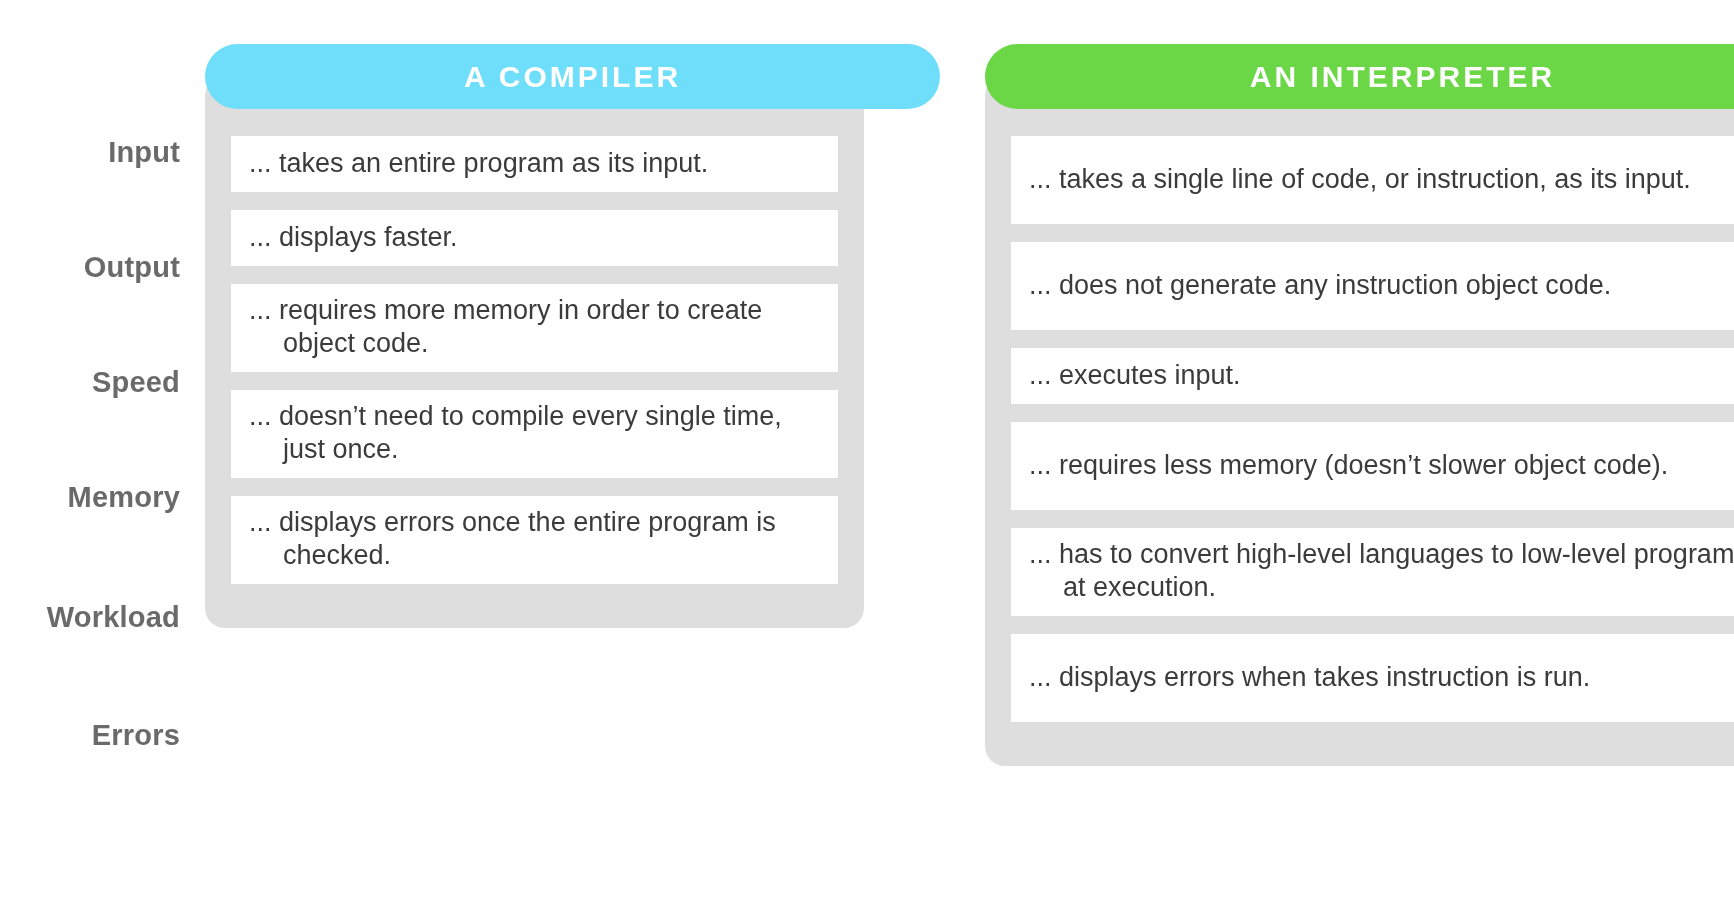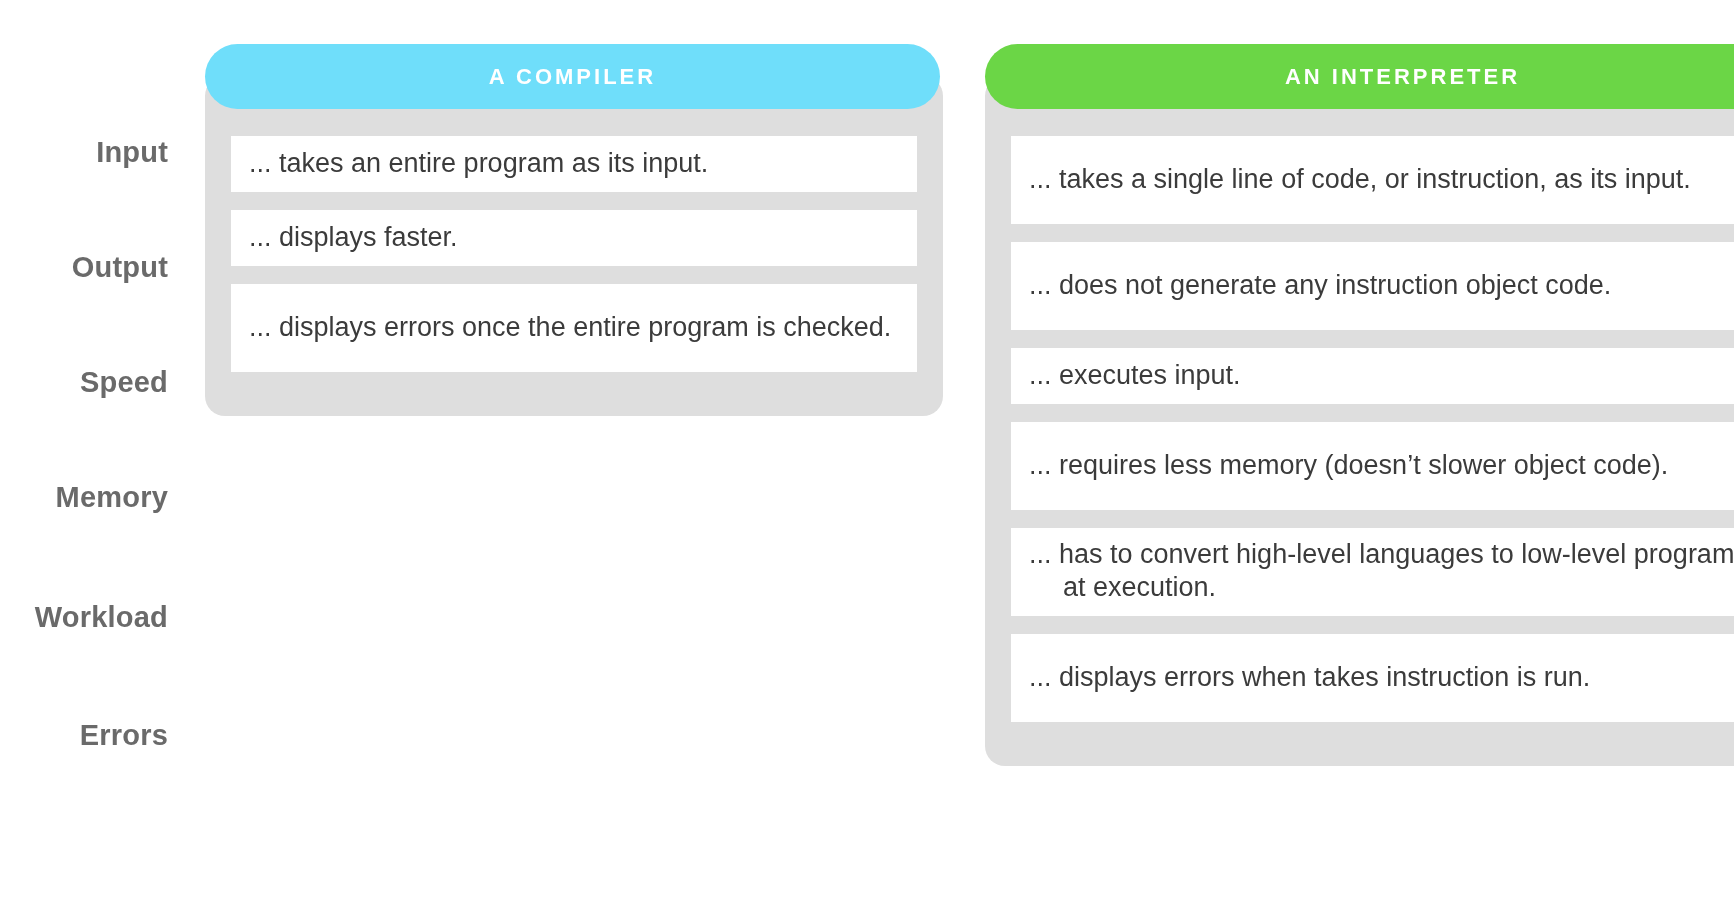--- a/index.html
+++ b/index.html
@@ -17,21 +17,21 @@
   #board {
     position: relative;
     width: 1734px;
     height: 910px;
     background: #ffffff;
   }
 
   
   .label-col {
     position: absolute;
-    left: 0;
+    left: 12px;
     top: 0;
     width: 190px;
     height: 910px;
   }
   .row-label {
     position: absolute;
     right: 22px;
     width: 180px;
     text-align: right;
     font-size: 29px;
@@ -51,38 +51,38 @@
 
   .col-header {
     position: relative;
     z-index: 3;
     height: 65px;
     border-radius: 33px;
     display: flex;
     align-items: center;
     justify-content: center;
     color: #ffffff;
-    font-size: 22px;
+    font-size: 30px;
     font-weight: bold;
     letter-spacing: 3px;
   }
   .col-header.compiler { background: #6FDEFA; width: 735px; }
   .col-header.interpreter { background: #6BD646; width: 835px; }
 
   .col-body {
     position: absolute;
     top: 32px;
     left: 0;
     background: #dedede;
     border-radius: 20px;
     padding-top: 60px;
     padding-bottom: 28px;
     z-index: 1;
   }
-  .col-body.compiler { width: 738px; }
+  .col-body.compiler { width: 659px; }
   .col-body.interpreter { width: 835px; }
 
   .cell {
     background: #ffffff;
     margin: 0 26px 18px 26px;
     padding: 12px 18px 14px 18px;
     box-sizing: border-box;
     min-height: 56px;
     display: flex;
     align-items: center;
@@ -117,20 +117,26 @@
 
   <div class="column col-compiler">
     <div class="col-body compiler">
       <div class="cell h1">
         <span class="cell-text">... takes an entire program as its input.</span>
       </div>
       <div class="cell h1">
         <span class="cell-text">... displays faster.</span>
       </div>
       <div class="cell h2">
+        <span class="cell-text">... requires more memory in order to create object code.</span>
+      </div>
+      <div class="cell h2">
+        <span class="cell-text">... doesn’t need to compile every single time, just once.</span>
+      </div>
+      <div class="cell h2">
         <span class="cell-text">... displays errors once the entire program is checked.</span>
       </div>
     </div>
     <div class="col-header compiler">
       <span>A  COMPILER</span>
     </div>
   </div>
 
   <div class="column col-interpreter">
     <div class="col-body interpreter">

